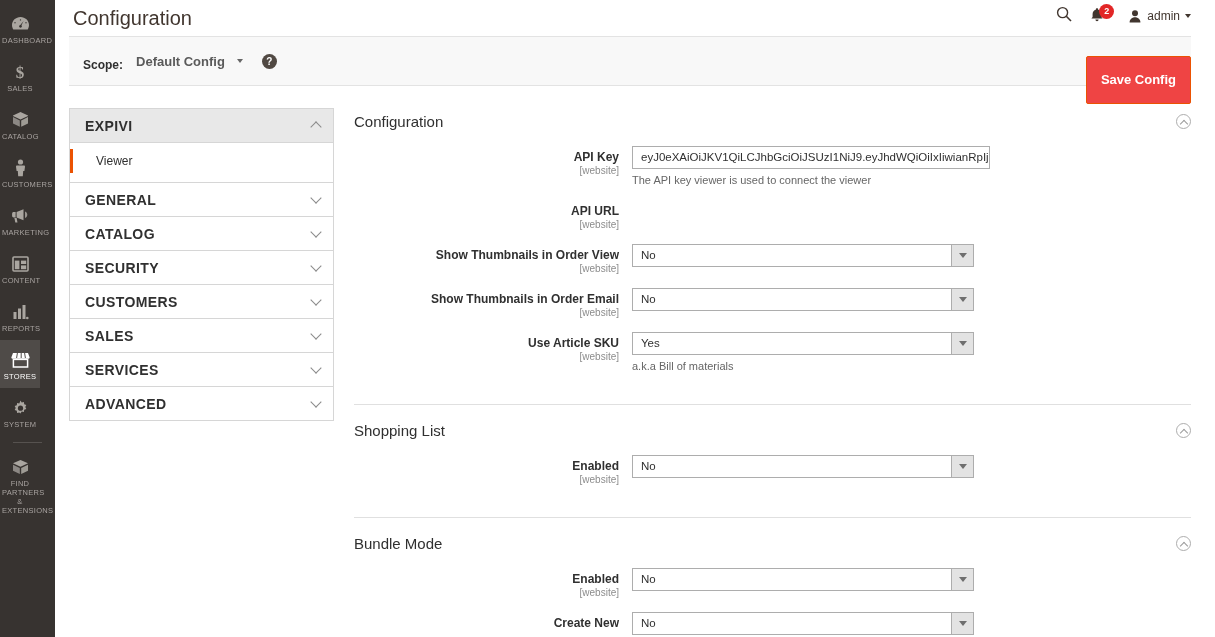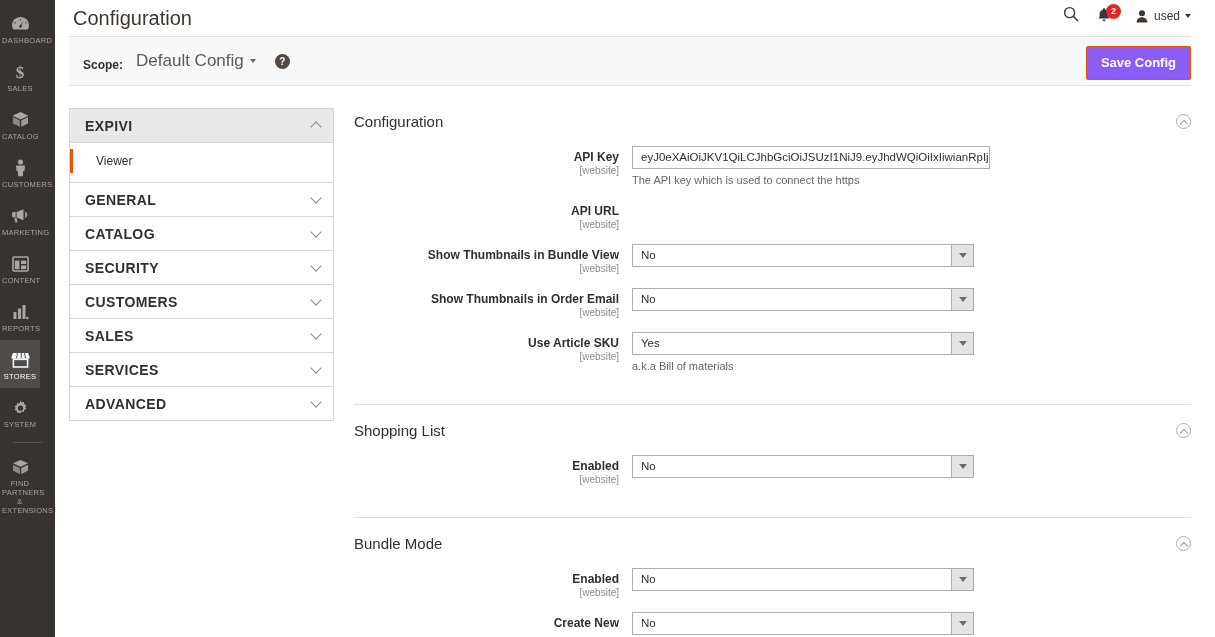--- a/index.html
+++ b/index.html
@@ -83,40 +83,40 @@
     height: 50px; margin: 0 24px 0 14px;
     border-top: 1px solid #e3e3e3;
     border-bottom: 1px solid #e3e3e3;
     background: #f8f8f8;
     display: flex; align-items: center;
     padding: 0 0 0 14px;
     position: relative;
   }
   .scope-label { font-size: 12px; font-weight: bold; color: #303030; margin-right: 13px; margin-top: 8px; }
   .scope-select {
-    font-size: 17px; color: #5a5a5a; cursor: pointer;
-    display: flex; align-items: center; gap: 6px;
+    font-size: 13px; color: #5a5a5a; cursor: pointer;
+    display: flex; align-items: center; gap: 12px; font-weight: bold;
   }
   .caret-sm {
     width: 0; height: 0;
     border-left: 3.5px solid transparent; border-right: 3.5px solid transparent;
     border-top: 4px solid #666;
   }
   .help-btn {
     width: 15px; height: 15px; border-radius: 50%;
     background: #514943; color: #fff;
     font-size: 10px; font-weight: bold;
     text-align: center; line-height: 15px;
     margin-left: 19px; cursor: pointer;
   }
   .save-config {
-    position: absolute; right: 0; top: 9px;
-    background: #8b5cf6; border: 1px solid #eb5202;
+    position: absolute; right: 0; top: 19px;
+    background: #ef4444; border: 1px solid #eb5202;
     color: #fff; font-size: 13px; font-weight: bold;
-    padding: 9px 14px; border-radius: 2px; cursor: pointer;
+    padding: 16px 14px; border-radius: 2px; cursor: pointer;
     line-height: 14px;
   }
 
   
   .content { display: flex; padding: 22px 24px 0 14px; }
 
   
   .cfg-nav { width: 265px; flex: 0 0 265px; }
   .cfg-sec {
     border: 1px solid #d6d6d6;
@@ -330,21 +330,21 @@
             <path d="M8 1.2c-.7 0-1.2.5-1.2 1.1v.5C4.9 3.3 3.6 5 3.6 7v3l-1.2 1.6h11.2L12.4 10V7c0-2-1.3-3.7-3.2-4.2v-.5c0-.6-.5-1.1-1.2-1.1z" fill="#41362f"></path>
             <path d="M6.4 12.6a1.6 1.6 0 0 0 3.2 0z" fill="#41362f"></path>
           </svg>
           <span class="notif-badge">2</span>
         </span>
         <span class="hdr-user">
           <svg width="14" height="14" viewBox="0 0 14 14">
             <circle cx="7" cy="4.2" r="3" fill="#41362f"></circle>
             <path d="M1.6 13.4c0-3 2.4-5.2 5.4-5.2s5.4 2.2 5.4 5.2z" fill="#41362f"></path>
           </svg>
-          <span>used</span>
+          <span>admin</span>
           <span class="caret-d"></span>
         </span>
       </div>
     </div>
 
     <div class="scope-bar">
       <span class="scope-label">Scope:</span>
       <span class="scope-select">
         <span>Default Config</span>
         <span class="caret-sm"></span>
@@ -414,32 +414,32 @@
               <div class="collapse-ico"></div>
             </div>
             <div class="sect-body">
               <div class="frow">
                 <div class="flabel">
                   <span class="lb-main">API Key</span>
                   <span class="lb-scope">[website]</span>
                 </div>
                 <div class="fctl">
                   <div class="txt-input">eyJ0eXAiOiJKV1QiLCJhbGciOiJSUzI1NiJ9.eyJhdWQiOiIxIiwianRpIjoiODhhMmM1N2FlNE</div>
-                  <div class="fnote">The API key which is used to connect the https</div>
+                  <div class="fnote">The API key viewer is used to connect the viewer</div>
                 </div>
               </div>
               <div class="frow">
                 <div class="flabel">
                   <span class="lb-main">API URL</span>
                   <span class="lb-scope">[website]</span>
                 </div>
               </div>
               <div class="frow">
                 <div class="flabel">
-                  <span class="lb-main">Show Thumbnails in Bundle View</span>
+                  <span class="lb-main">Show Thumbnails in Order View</span>
                   <span class="lb-scope">[website]</span>
                 </div>
                 <div class="fctl">
                   <div class="sel-wrap">
                     <div class="sel-val">No</div>
                     <div class="sel-btn">
                       <i></i>
                     </div>
                   </div>
                 </div>

